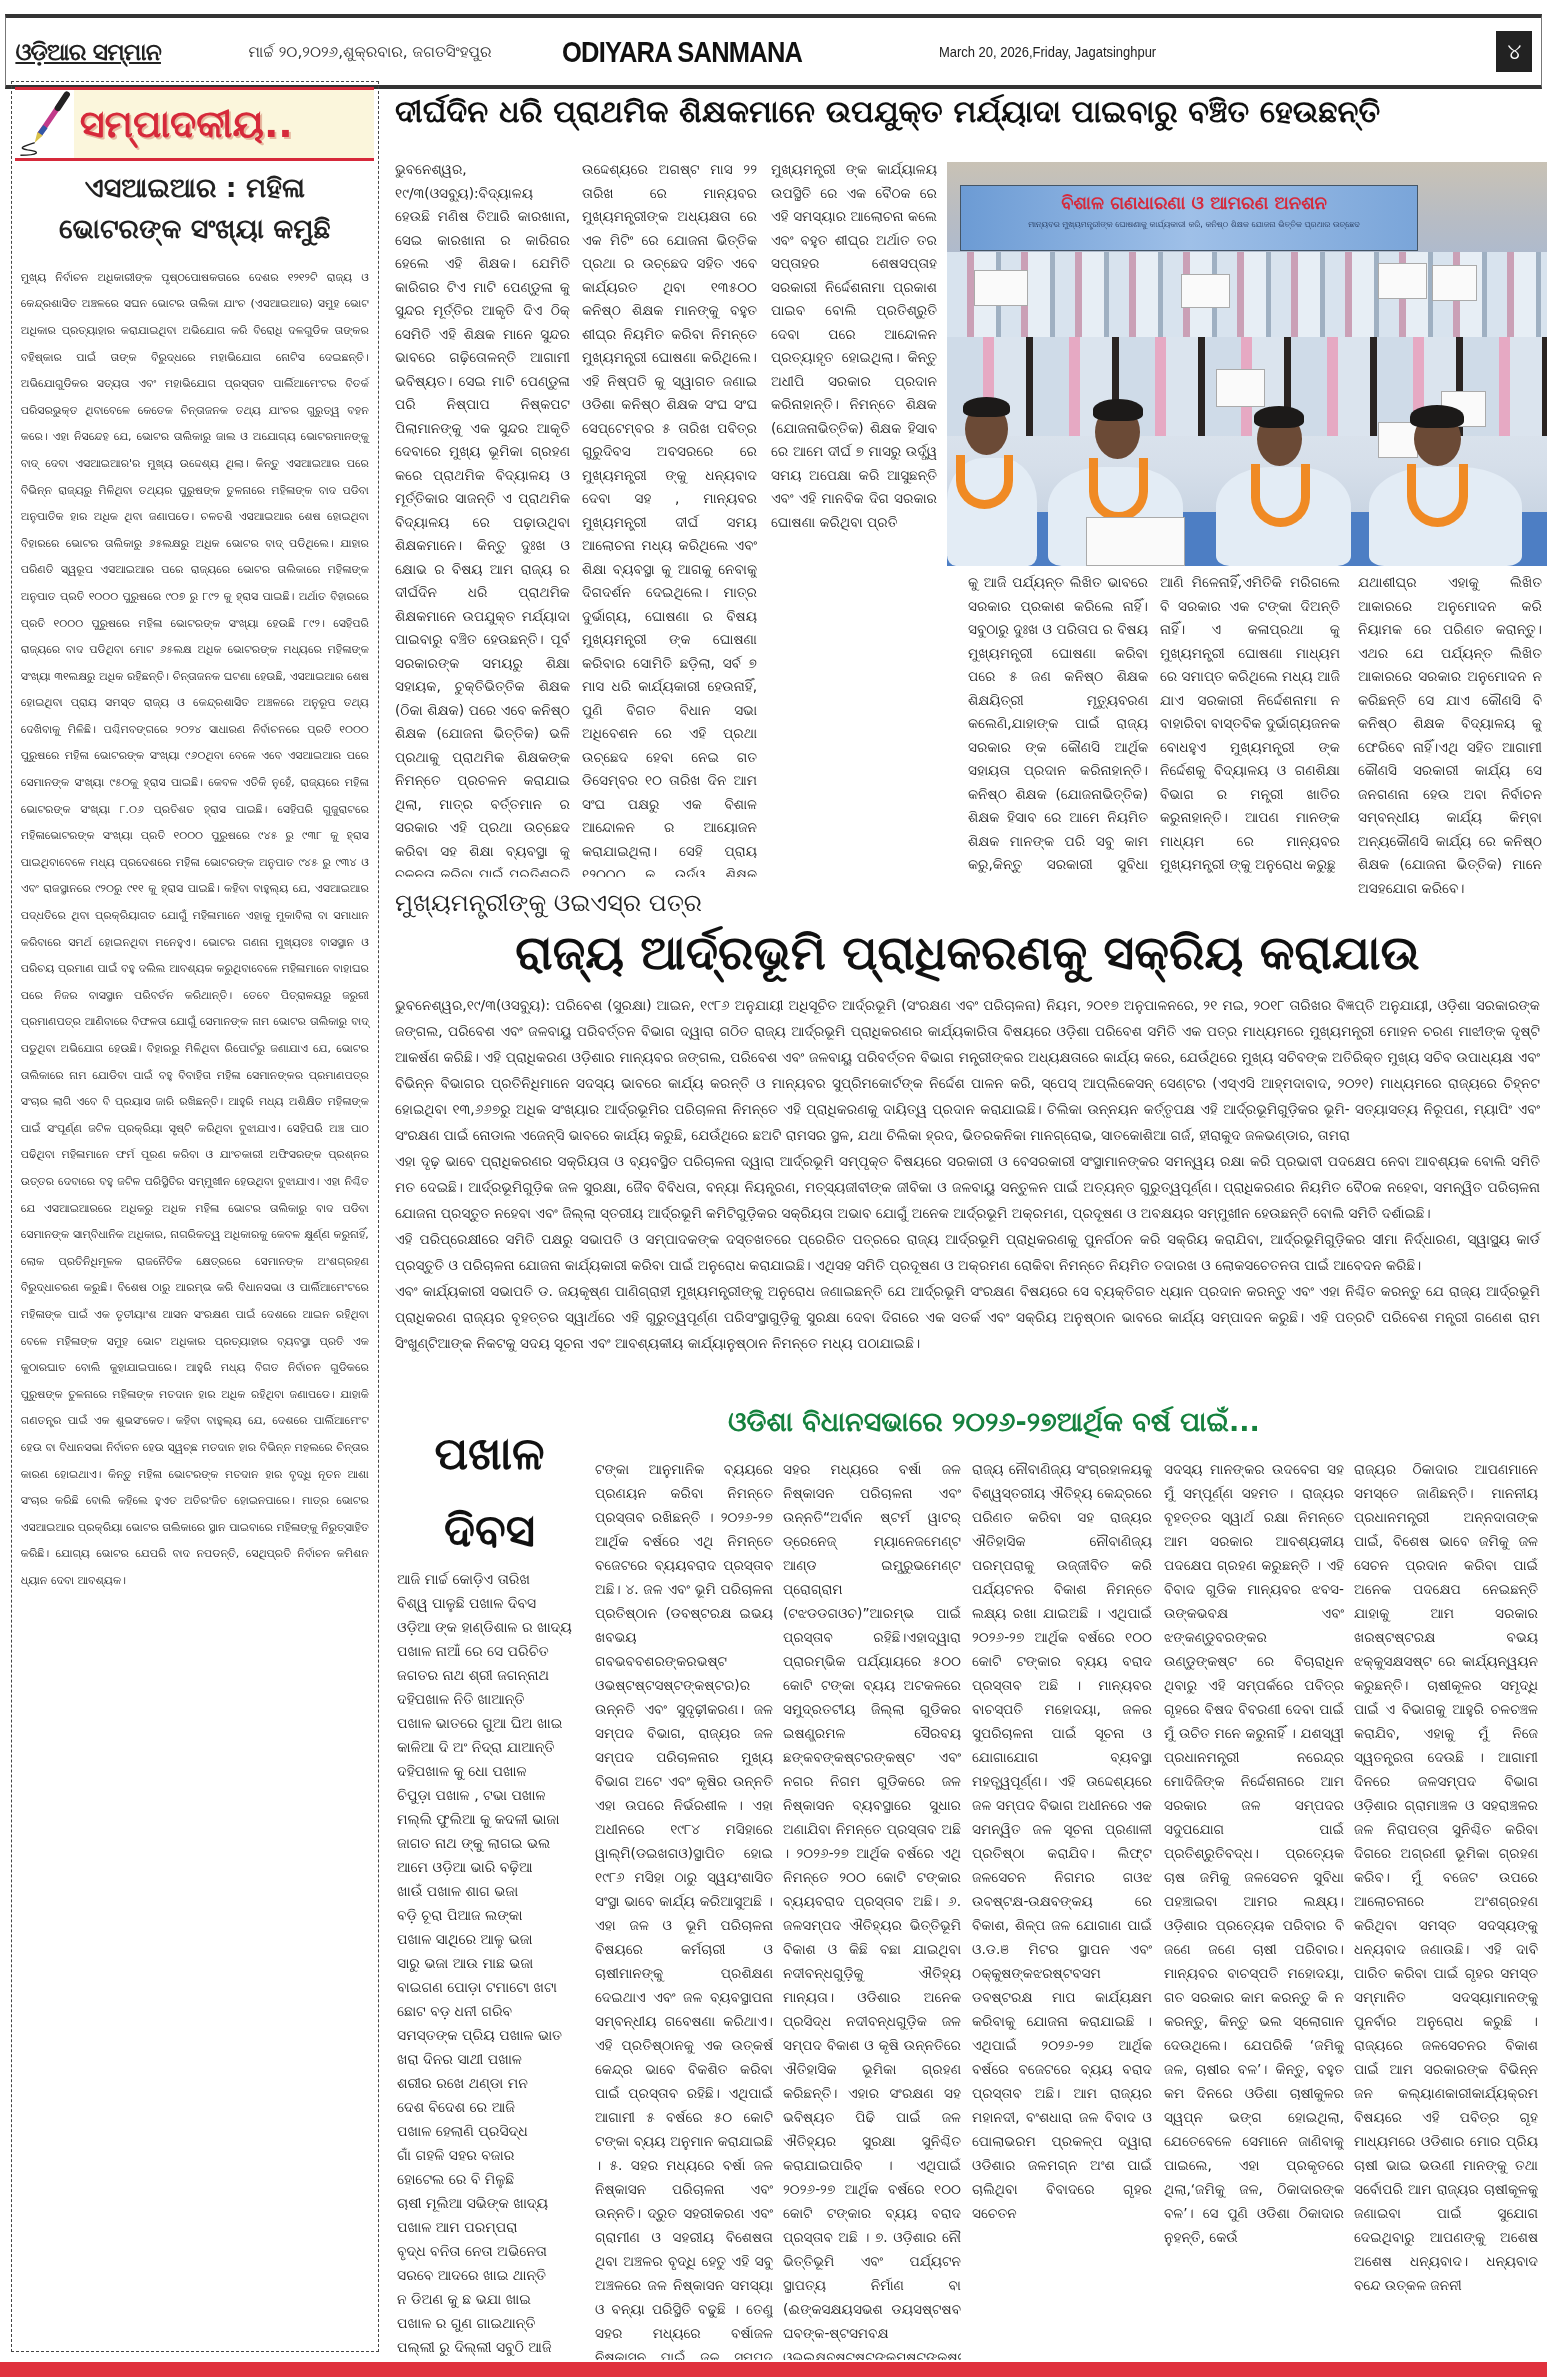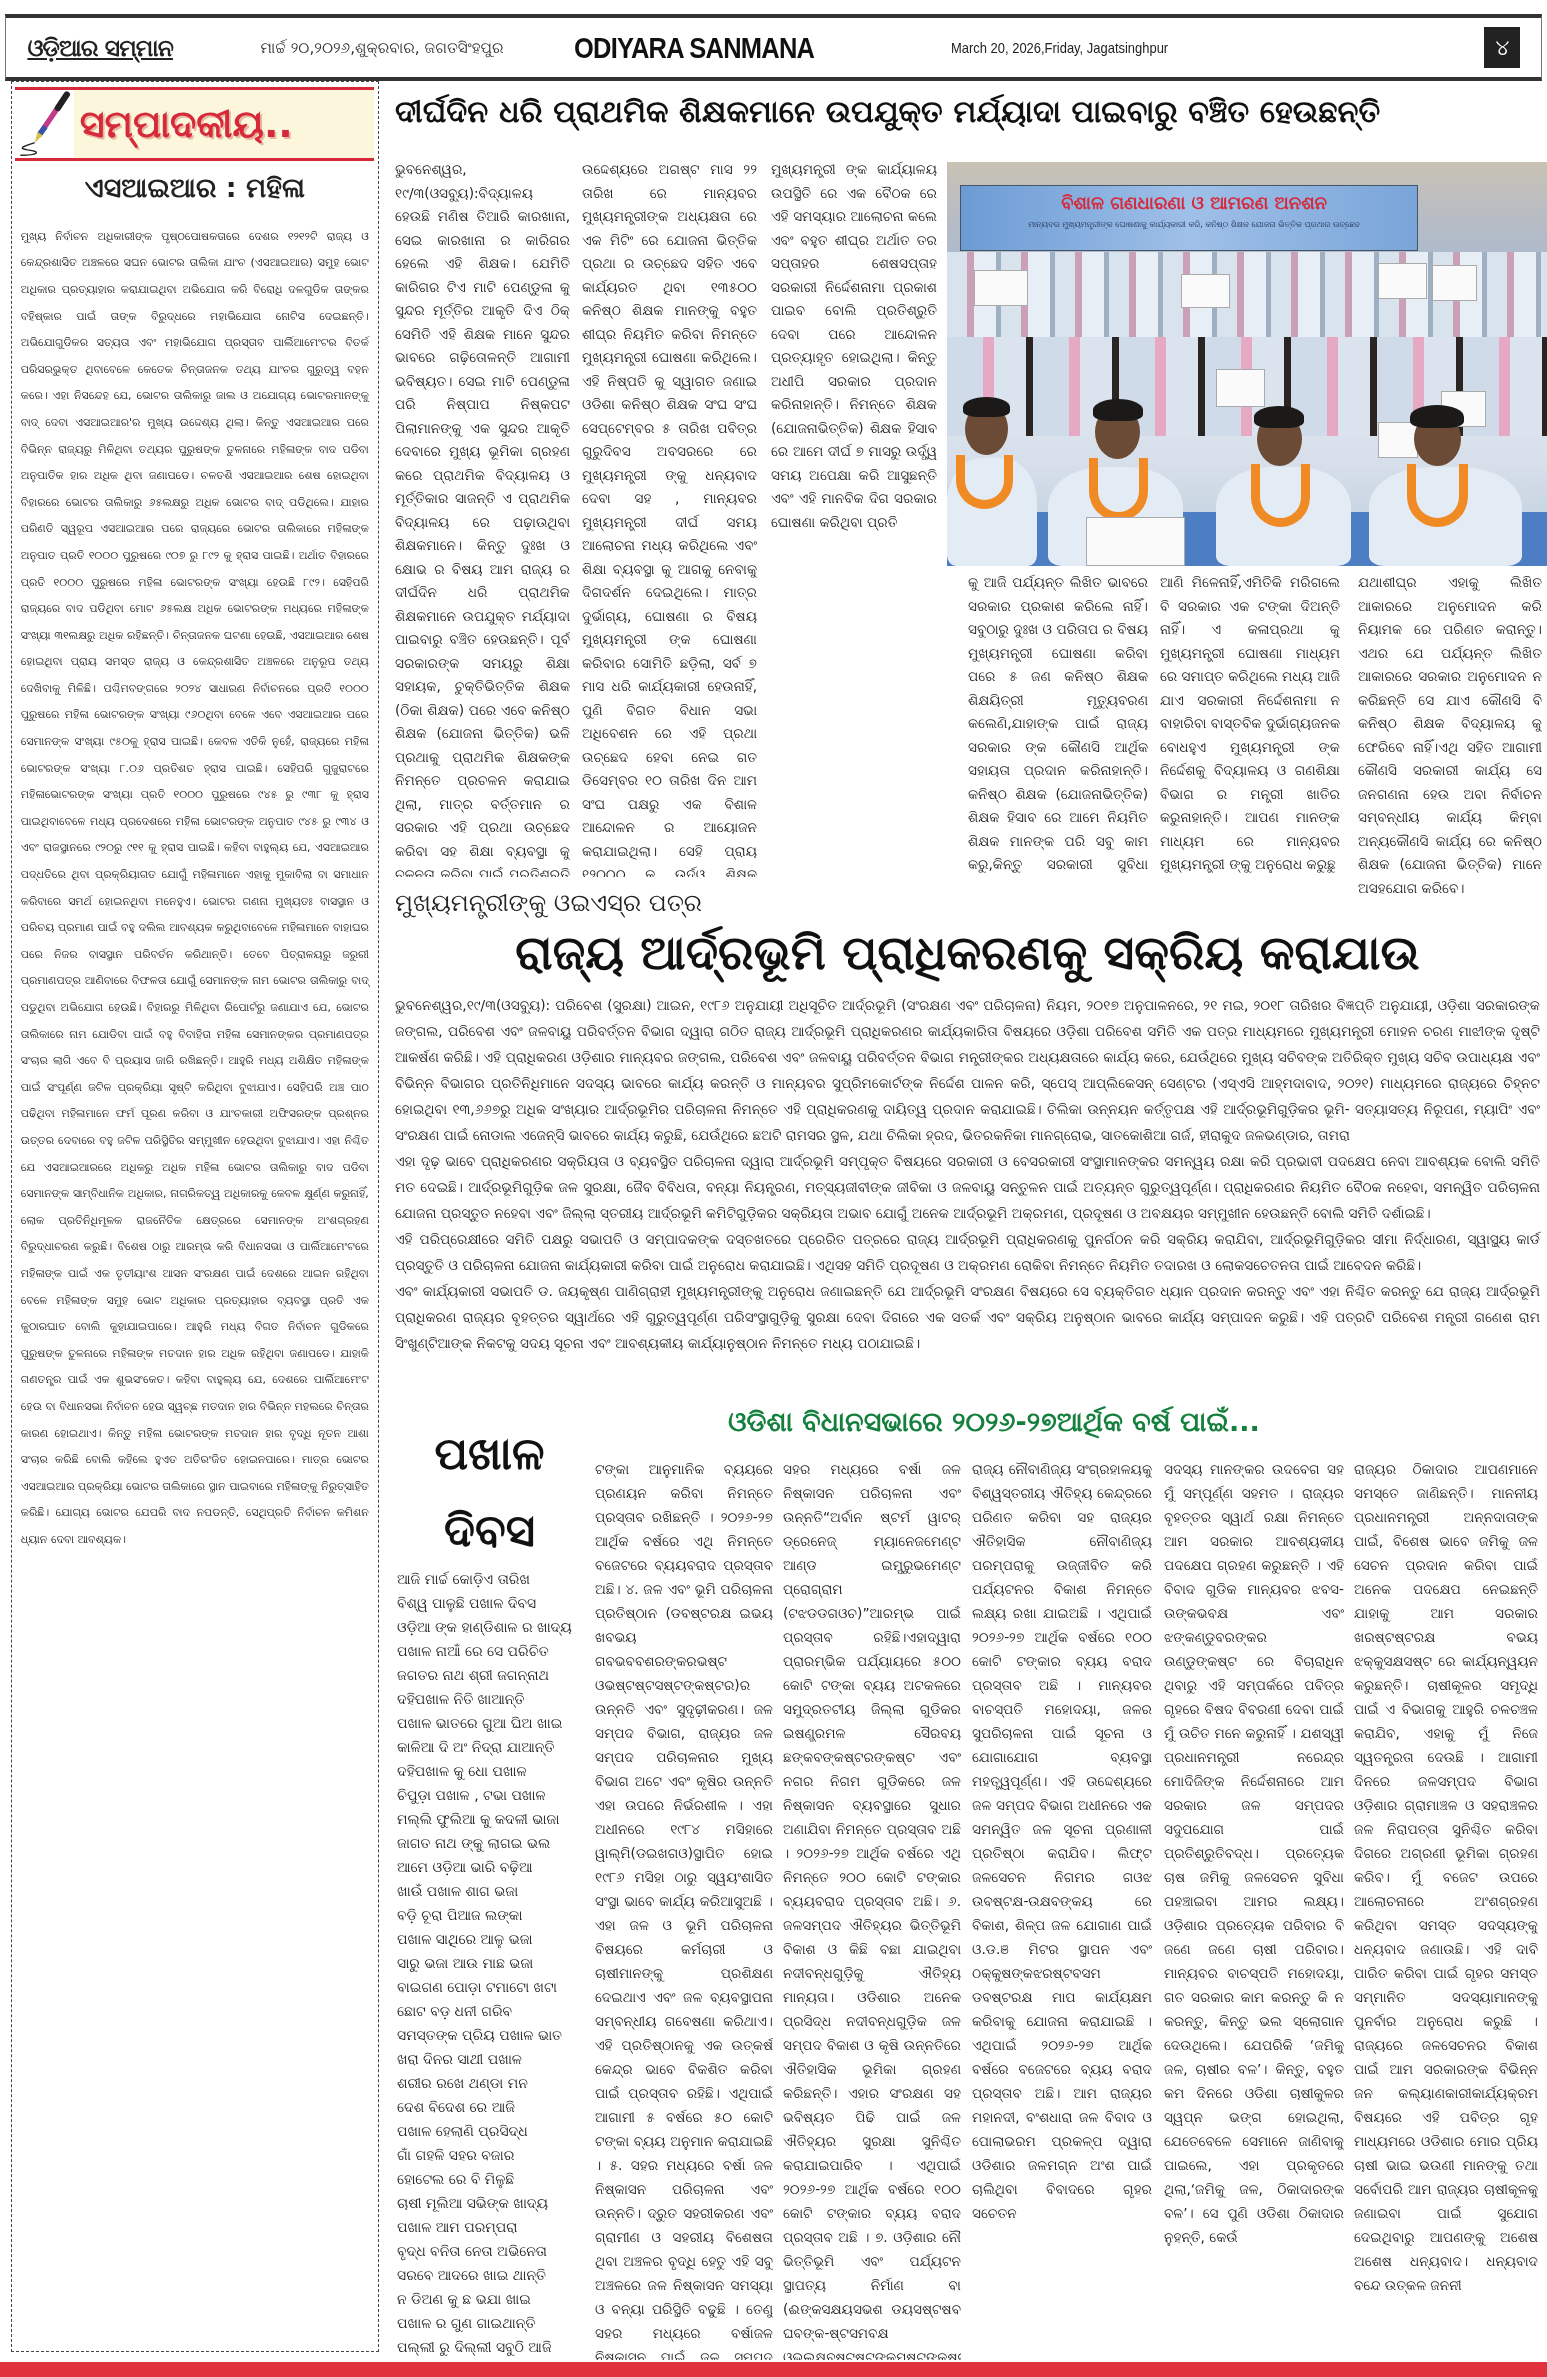--- a/index.html
+++ b/index.html
@@ -1,24 +1,24 @@
 <!DOCTYPE html>
 <html style="font-size:14.4px"><head>
 <meta charset="utf-8">
 <style>
   * { box-sizing: border-box; margin: 0; padding: 0; }
   html, body { width: 1548px; height: 2377px; background: #fff; overflow: hidden; }
   body { font-family: "DejaVu Sans", sans-serif; color: #1a1a1a; position: relative; }
 
   
   .masthead {
-    position: absolute; left: 5.4px; top: 14.4px; width: 1537px; height: 67px;
+    position: absolute; left: 5.4px; top: 14.4px; width: 1537px; height: 75px;
     border-top: 4.5px solid #333; border-bottom: 4.5px solid #333;
     border-left: 0.9px solid #777; border-right: 0.9px solid #777;
-    display: flex; align-items: center; padding: 0 21px;
+    display: flex; align-items: center; padding: 0 9px;
   }
   .mast-logo { font-size: 23.4px; font-weight: bold; color: #222; width: 189px; letter-spacing: -0.9px; text-decoration: underline; }
   .mast-date-odia { font-size: 15.3px; color: #333; width: 314px; margin-left: 44px; }
   .mast-title { font-family: "Liberation Sans", sans-serif; font-size: 30px; font-weight: bold; letter-spacing: -0.9px; color: #111; width: 377px; transform: scaleX(0.85); transform-origin: left; }
   .mast-date-en { font-family: "Liberation Sans", sans-serif; font-size: 14.4px; color: #222; flex: 1; transform: scaleX(0.9); transform-origin: left; }
   .mast-page { background: #222; color: #fff; font-size: 21.6px; width: 36px; height: 41px; display:flex; align-items:center; justify-content:center; }
 
   
   .editorial {
     position: absolute; left: 10.8px; top: 81px; width: 368px; height: 2271px;
@@ -93,20 +93,21 @@
         <line x1="58" y1="4" x2="48" y2="19" stroke="#222" stroke-width="7" stroke-linecap="round"></line>
         <line x1="34" y1="40" x2="28" y2="48" stroke="#3358a6" stroke-width="6"></line>
         <polygon points="25,46 31,50 22,58" fill="#d9c24a"></polygon>
         <path d="M22 58 C 10 62, 2 64, 14 66 C 30 68, 26 72, 6 72" fill="none" stroke="#222" stroke-width="1.5"></path>
       </svg>
     </div>
     <div class="ed-banner-title">ସମ୍ପାଦକୀୟ..</div>
   </div>
   <h2 class="ed-headline">
     <div>ଏସଆଇଆର : ମହିଳା</div>
+    <div>ଭୋଟରଙ୍କ ସଂଖ୍ୟା କମୁଛି</div>
   </h2>
   <p class="ed-body">ମୁଖ୍ୟ ନିର୍ବାଚନ ଅଧିକାରୀଙ୍କ ପୃଷ୍ଠପୋଷକତାରେ ଦେଶର ୧୨୧୨ଟି ରାଜ୍ୟ ଓ କେନ୍ଦ୍ରଶାସିତ ଅଞ୍ଚଳରେ ସଘନ ଭୋଟର ତାଲିକା ଯାଂଚ (ଏସଆଇଆର) ସମୁହ ଭୋଟ ଅଧିକାର ପ୍ରତ୍ୟାହାର କରାଯାଇଥିବା ଅଭିଯୋଗ କରି ବିରୋଧି ଦଳଗୁଡିକ ତାଙ୍କର ବହିଷ୍କାର ପାଇଁ ତାଙ୍କ ବିରୁଦ୍ଧରେ ମହାଭିଯୋଗ ନୋଟିସ ଦେଇଛନ୍ତି। ଅଭିଯୋଗୁଡିକର ସତ୍ୟତା ଏବଂ ମହାଭିଯୋଗ ପ୍ରସ୍ତାବ ପାର୍ଲିଆମେଂଟର ବିତର୍କ ପରିସରଭୁକ୍ତ ଥିବାବେଳେ କେତେକ ଚିନ୍ତାଜନକ ତଥ୍ୟ ଯାଂଚର ଗୁରୁତ୍ୱ ବହନ କରେ। ଏହା ନିସନ୍ଦେହ ଯେ, ଭୋଟର ତାଲିକାରୁ ଜାଲ ଓ ଅଯୋଗ୍ୟ ଭୋଟରମାନଙ୍କୁ ବାଦ୍ ଦେବା ଏସଆଇଆର'ର ମୁଖ୍ୟ ଉଦ୍ଦେଶ୍ୟ ଥିଲା। କିନ୍ତୁ ଏସଆଇଆର ପରେ ବିଭିନ୍ନ ରାଜ୍ୟରୁ ମିଳିଥିବା ତଥ୍ୟର ପୁରୁଷଙ୍କ ତୁଳନାରେ ମହିଳାଙ୍କ ବାଦ ପଡିବା ଅନୁପାତିକ ହାର ଅଧିକ ଥିବା ଜଣାପଡେ। ଚଳତଶି ଏସଆଇଆର ଶେଷ ହୋଇଥିବା ବିହାରରେ ଭୋଟର ତାଲିକାରୁ ୬୫ଲକ୍ଷରୁ ଅଧିକ ଭୋଟର ବାଦ୍ ପଡିଥିଲେ। ଯାହାର ପରିଣତି ସ୍ୱରୂପ ଏସଆଇଆର ପରେ ରାଜ୍ୟରେ ଭୋଟର ତାଲିକାରେ ମହିଳାଙ୍କ ଅନୁପାତ ପ୍ରତି ୧୦୦୦ ପୁରୁଷରେ ୯୦୭ ରୁ ୮୯୨ କୁ ହ୍ରାସ ପାଇଛି। ଅର୍ଥାତ ବିହାରରେ ପ୍ରତି ୧୦୦୦ ପୁରୁଷରେ ମହିଳା ଭୋଟରଙ୍କ ସଂଖ୍ୟା ହେଉଛି ୮୯୨। ସେହିପରି ରାଜ୍ୟରେ ବାଦ ପଡିଥିବା ମୋଟ ୬୫ଲକ୍ଷ ଅଧିକ ଭୋଟରଙ୍କ ମଧ୍ୟରେ ମହିଳାଙ୍କ ସଂଖ୍ୟା ୩୧ଲକ୍ଷରୁ ଅଧିକ ରହିଛନ୍ତି। ଚିନ୍ତାଜନକ ଘଟଣା ହେଉଛି, ଏସଆଇଆର ଶେଷ ହୋଇଥିବା ପ୍ରାୟ ସମସ୍ତ ରାଜ୍ୟ ଓ କେନ୍ଦ୍ରଶାସିତ ଅଞ୍ଚଳରେ ଅନୁରୂପ ତଥ୍ୟ ଦେଖିବାକୁ ମିଳିଛି। ପଶ୍ଚିମବଙ୍ଗରେ ୨୦୨୪ ସାଧାରଣ ନିର୍ବାଚନରେ ପ୍ରତି ୧୦୦୦ ପୁରୁଷରେ ମହିଳା ଭୋଟରଙ୍କ ସଂଖ୍ୟା ୯୬୦ଥିବା ବେଳେ ଏବେ ଏସଆଇଆର ପରେ ସେମାନଙ୍କ ସଂଖ୍ୟା ୯୫୦କୁ ହ୍ରାସ ପାଇଛି। କେବଳ ଏତିକି ନୁହେଁ, ରାଜ୍ୟରେ ମହିଳା ଭୋଟରଙ୍କ ସଂଖ୍ୟା ୮.୦୬ ପ୍ରତିଶତ ହ୍ରାସ ପାଇଛି। ସେହିପରି ଗୁଜୁରାଟରେ ମହିଳାଭୋଟରଙ୍କ ସଂଖ୍ୟା ପ୍ରତି ୧୦୦୦ ପୁରୁଷରେ ୯୪୫ ରୁ ୯୩୮ କୁ ହ୍ରାସ ପାଇଥିବାବେଳେ ମଧ୍ୟ ପ୍ରଦେଶରେ ମହିଳା ଭୋଟରଙ୍କ ଅନୁପାତ ୯୪୫ ରୁ ୯୩୪ ଓ ଏବଂ ରାଜସ୍ଥାନରେ ୯୨୦ରୁ ୯୧୧ କୁ ହ୍ରାସ ପାଇଛି। କହିବା ବାହୁଲ୍ୟ ଯେ, ଏସଆଇଆର ପଦ୍ଧତିରେ ଥିବା ପ୍ରକ୍ରିୟାଗତ ଯୋଗୁଁ ମହିଳାମାନେ ଏହାକୁ ମୁକାବିଲା ବା ସମାଧାନ କରିବାରେ ସମର୍ଥ ହୋଇନଥିବା ମନେହୁଏ। ଭୋଟର ଗଣନା ମୁଖ୍ୟତଃ ବାସସ୍ଥାନ ଓ ପରିଚୟ ପ୍ରମାଣ ପାଇଁ ବହୁ ଦଲିଲ ଆବଶ୍ୟକ କରୁଥିବାବେଳେ ମହିଳାମାନେ ବାହାଘର ପରେ ନିଜର ବାସସ୍ଥାନ ପରିବର୍ତନ କରିଥାନ୍ତି। ତେବେ ପିତ୍ରାଳୟରୁ ଜରୁରୀ ପ୍ରମାଣପତ୍ର ଆଣିବାରେ ବିଫଳତା ଯୋଗୁଁ ସେମାନଙ୍କ ନାମ ଭୋଟର ତାଲିକାରୁ ବାଦ୍ ପଡୁଥିବା ଅଭିଯୋଗ ହେଉଛି। ବିହାରରୁ ମିଳିଥିବା ରିପୋର୍ଟରୁ ଜଣାଯାଏ ଯେ, ଭୋଟର ତାଲିକାରେ ନାମ ଯୋଡିବା ପାଇଁ ବହୁ ବିବାହିତା ମହିଳା ସେମାନଙ୍କର ପ୍ରମାଣପତ୍ର ସଂଚାର ଲାଗି ଏବେ ବି ପ୍ରୟାସ ଜାରି ରଖିଛନ୍ତି। ଆହୁରି ମଧ୍ୟ ଅଶିକ୍ଷିତ ମହିଳାଙ୍କ ପାଇଁ ସଂପୂର୍ଣ୍ଣ ଜଟିଳ ପ୍ରକ୍ରିୟା ସୃଷ୍ଟି କରିଥିବା ବୁଝାଯାଏ। ସେହିପରି ଅଞ୍ଚ ପାଠ ପଢିଥିବା ମହିଳାମାନେ ଫର୍ମ ପୂରଣ କରିବା ଓ ଯାଂଚକାରୀ ଅଫିସରଙ୍କ ପ୍ରଶ୍ନର ଉତ୍ତର ଦେବାରେ ବହୁ ଜଟିଳ ପରିସ୍ଥିତିର ସମ୍ମୁଖୀନ ହେଉଥିବା ବୁଝାଯାଏ। ଏହା ନିଶ୍ଚିତ ଯେ ଏସଆଇଆରରେ ଅଧିକରୁ ଅଧିକ ମହିଳା ଭୋଟର ତାଲିକାରୁ ବାଦ ପଡିବା ସେମାନଙ୍କ ସାମ୍ବିଧାନିକ ଅଧିକାର, ନାଗରିକତ୍ୱ ଅଧିକାରକୁ କେବଳ କ୍ଷୁର୍ଣ୍ଣ କରୁନାହିଁ, ଲୋକ ପ୍ରତିନିଧିମୂଳକ ରାଜନୈତିକ କ୍ଷେତ୍ରରେ ସେମାନଙ୍କ ଅଂଶଗ୍ରହଣ ବିରୁଦ୍ଧାଚରଣ କରୁଛି। ବିଶେଷ ଠାରୁ ଆରମ୍ଭ କରି ବିଧାନସଭା ଓ ପାର୍ଲିଆମେଂଟରେ ମହିଳାଙ୍କ ପାଇଁ ଏକ ତୃତୀୟାଂଶ ଆସନ ସଂରକ୍ଷଣ ପାଇଁ ଦେଶରେ ଆଇନ ରହିଥିବା ବେଳେ ମହିଳାଙ୍କ ସମୁହ ଭୋଟ ଅଧିକାର ପ୍ରତ୍ୟାହାର ବ୍ୟବସ୍ଥା ପ୍ରତି ଏକ କୁଠାରଘାତ ବୋଲି କୁହାଯାଇପାରେ। ଆହୁରି ମଧ୍ୟ ବିଗତ ନିର୍ବାଚନ ଗୁଡିକରେ ପୁରୁଷଙ୍କ ତୁଳନାରେ ମହିଳାଙ୍କ ମତଦାନ ହାର ଅଧିକ ରହିଥିବା ଜଣାପଡେ। ଯାହାକି ଗଣତନ୍ତ୍ର ପାଇଁ ଏକ ଶୁଭସଂକେତ। କହିବା ବାହୁଲ୍ୟ ଯେ, ଦେଶରେ ପାର୍ଲିଆମେଂଟ ହେଉ ବା ବିଧାନସଭା ନିର୍ବାଚନ ହେଉ ସ୍ୱଚ୍ଛ ମତଦାନ ହାର ବିଭିନ୍ନ ମହଲରେ ଚିନ୍ତାର କାରଣ ହୋଇଥାଏ। କିନ୍ତୁ ମହିଳା ଭୋଟରଙ୍କ ମତଦାନ ହାର ବୃଦ୍ଧି ନୂତନ ଆଶା ସଂଚାର କରିଛି ବୋଲି କହିଲେ ହୁଏତ ଅତିରଂଜିତ ହୋଇନପାରେ। ମାତ୍ର ଭୋଟର ଏସଆଇଆର ପ୍ରକ୍ରିୟା ଭୋଟର ତାଲିକାରେ ସ୍ଥାନ ପାଇବାରେ ମହିଳାଙ୍କୁ ନିରୁତ୍ସାହିତ କରିଛି। ଯୋଗ୍ୟ ଭୋଟର ଯେପରି ବାଦ ନପଡନ୍ତି, ସେଥିପ୍ରତି ନିର୍ବାଚନ କମିଶନ ଧ୍ୟାନ ଦେବା ଆବଶ୍ୟକ।</p>
 </section>
 
 <h1 class="top-headline">ଦୀର୍ଘଦିନ ଧରି ପ୍ରାଥମିକ ଶିକ୍ଷକମାନେ ଉପଯୁକ୍ତ ମର୍ଯ୍ୟାଦା ପାଇବାରୁ ବଞ୍ଚିତ ହେଉଛନ୍ତି</h1>
 <div class="col" style="left:395px; top:158px; width:175px; height:719px;">ଭୁବନେଶ୍ୱର, ୧୯/୩(ଓସବ୍ୟୁ):ବିଦ୍ୟାଳୟ ହେଉଛି ମଣିଷ ତିଆରି କାରଖାନା, ସେଇ କାରଖାନା ର କାରିଗର ହେଲେ ଏହି ଶିକ୍ଷକ। ଯେମିତି କାରିଗର ଟିଏ ମାଟି ପେଣ୍ଡୁଳା କୁ ସୁନ୍ଦର ମୂର୍ତ୍ତିର ଆକୃତି ଦିଏ ଠିକ୍ ସେମିତି ଏହି ଶିକ୍ଷକ ମାନେ ସୁନ୍ଦର ଭାବରେ ଗଢ଼ିତୋଳନ୍ତି ଆଗାମୀ ଭବିଷ୍ୟତ। ସେଇ ମାଟି ପେଣ୍ଡୁଳା ପରି ନିଷ୍ପାପ ନିଷ୍କପଟ ପିଲାମାନଙ୍କୁ ଏକ ସୁନ୍ଦର ଆକୃତି ଦେବାରେ ମୁଖ୍ୟ ଭୂମିକା ଗ୍ରହଣ କରେ ପ୍ରାଥମିକ ବିଦ୍ୟାଳୟ ଓ ମୂର୍ତ୍ତିକାର ସାଜନ୍ତି ଏ ପ୍ରାଥମିକ ବିଦ୍ୟାଳୟ ରେ ପଢ଼ାଉଥିବା ଶିକ୍ଷକମାନେ। କିନ୍ତୁ ଦୁଃଖ ଓ କ୍ଷୋଭ ର ବିଷୟ ଆମ ରାଜ୍ୟ ର ଦୀର୍ଘଦିନ ଧରି ପ୍ରାଥମିକ ଶିକ୍ଷକମାନେ ଉପଯୁକ୍ତ ମର୍ଯ୍ୟାଦା ପାଇବାରୁ ବଞ୍ଚିତ ହେଉଛନ୍ତି। ପୂର୍ବ ସରକାରଙ୍କ ସମୟରୁ ଶିକ୍ଷା ସହାୟକ, ଚୁକ୍ତିଭିତ୍ତିକ ଶିକ୍ଷକ (ଠିକା ଶିକ୍ଷକ) ପରେ ଏବେ କନିଷ୍ଠ ଶିକ୍ଷକ (ଯୋଜନା ଭିତ୍ତିକ) ଭଳି ପ୍ରଥାକୁ ପ୍ରାଥମିକ ଶିକ୍ଷକଙ୍କ ନିମନ୍ତେ ପ୍ରଚଳନ କରାଯାଇ ଥିଲା, ମାତ୍ର ବର୍ତ୍ତମାନ ର ସରକାର ଏହି ପ୍ରଥା ଉଚ୍ଛେଦ କରିବା ସହ ଶିକ୍ଷା ବ୍ୟବସ୍ଥା କୁ ଚଳନ୍ତା କରିବା ପାଇଁ ପ୍ରତିଶ୍ରୁତି ଦେଇଥିଲେ। ତେଣୁ ସେହି</div>
 <div class="col" style="left:582px; top:158px; width:175px; height:719px;">ଉଦ୍ଦେଶ୍ୟରେ ଅଗଷ୍ଟ ମାସ ୨୨ ତାରିଖ ରେ ମାନ୍ୟବର ମୁଖ୍ୟମନ୍ତ୍ରୀଙ୍କ ଅଧ୍ୟକ୍ଷତା ରେ ଏକ ମିଟିଂ ରେ ଯୋଜନା ଭିତ୍ତିକ ପ୍ରଥା ର ଉଚ୍ଛେଦ ସହିତ ଏବେ କାର୍ଯ୍ୟରତ ଥିବା ୧୩୫୦୦ କନିଷ୍ଠ ଶିକ୍ଷକ ମାନଙ୍କୁ ବହୁତ ଶୀଘ୍ର ନିୟମିତ କରିବା ନିମନ୍ତେ ମୁଖ୍ୟମନ୍ତ୍ରୀ ଘୋଷଣା କରିଥିଲେ। ଏହି ନିଷ୍ପତି କୁ ସ୍ୱାଗତ ଜଣାଇ ଓଡିଶା କନିଷ୍ଠ ଶିକ୍ଷକ ସଂଘ ସଂଘ ସେପ୍ଟେମ୍ବର ୫ ତାରିଖ ପବିତ୍ର ଗୁରୁଦିବସ ଅବସରରେ ରେ ମୁଖ୍ୟମନ୍ତ୍ରୀ ଙ୍କୁ ଧନ୍ୟବାଦ ଦେବା ସହ , ମାନ୍ୟବର ମୁଖ୍ୟମନ୍ତ୍ରୀ ଦୀର୍ଘ ସମୟ ଆଲୋଚନା ମଧ୍ୟ କରିଥିଲେ ଏବଂ ଶିକ୍ଷା ବ୍ୟବସ୍ଥା କୁ ଆଗକୁ ନେବାକୁ ଦିଗଦର୍ଶନ ଦେଇଥିଲେ। ମାତ୍ର ଦୁର୍ଭାଗ୍ୟ, ଘୋଷଣା ର ବିଷୟ ମୁଖ୍ୟମନ୍ତ୍ରୀ ଙ୍କ ଘୋଷଣା କରିବାର ସୋମିତି ଛଡ଼ିଲା, ସର୍ବ ୭ ମାସ ଧରି କାର୍ଯ୍ୟକାରୀ ହେଉନାହିଁ, ପୁଣି ବିଗତ ବିଧାନ ସଭା ଅଧିବେଶନ ରେ ଏହି ପ୍ରଥା ଉଚ୍ଛେଦ ହେବା ନେଇ ଗତ ଡିସେମ୍ବର ୧୦ ତାରିଖ ଦିନ ଆମ ସଂଘ ପକ୍ଷରୁ ଏକ ବିଶାଳ ଆନ୍ଦୋଳନ ର ଆୟୋଜନ କରାଯାଇଥିଲା। ସେହି ପ୍ରାୟ ୧୨୦୦୦ କୁ ଉର୍ଦ୍ଧ୍ୱ ଶିକ୍ଷକ ଶିକ୍ଷୟିତ୍ରୀ ଏଥିରେ ଯୋଗ ଦେଇଥିଲେ। ଫଳ ସ୍ୱରୂପ ଗଣଶିକ୍ଷା ମନ୍ତ୍ରୀ ଙ୍କ ନେତୃତ୍ୱରେ</div>
 <div class="col" style="left:771px; top:158px; width:166px; height:409px;">ମୁଖ୍ୟମନ୍ତ୍ରୀ ଙ୍କ କାର୍ଯ୍ୟାଳୟ ଉପସ୍ଥିତି ରେ ଏକ ବୈଠକ ରେ ଏହି ସମସ୍ୟାର ଆଲୋଚନା କଲେ ଏବଂ ବହୁତ ଶୀଘ୍ର ଅର୍ଥାତ ତର ସପ୍ତାହର ଶେଷସପ୍ତାହ ସରକାରୀ ନିର୍ଦ୍ଦେଶନାମା ପ୍ରକାଶ ପାଇବ ବୋଲି ପ୍ରତିଶ୍ରୁତି ଦେବା ପରେ ଆନ୍ଦୋଳନ ପ୍ରତ୍ୟାହୃତ ହୋଇଥିଲା। କିନ୍ତୁ ଅଧୀପି ସରକାର ପ୍ରଦାନ କରିନାହାନ୍ତି। ନିମନ୍ତେ ଶିକ୍ଷକ (ଯୋଜନାଭିତ୍ତିକ) ଶିକ୍ଷକ ହିସାବ ରେ ଆମେ ଦୀର୍ଘ ୭ ମାସରୁ ଉର୍ଦ୍ଧ୍ୱ ସମୟ ଅପେକ୍ଷା କରି ଆସୁଛନ୍ତି ଏବଂ ଏହି ମାନବିକ ଦିଗ ସରକାର ଘୋଷଣା କରିଥିବା ପ୍ରତି</div>
 <div class="col" style="left:771px; top:571px; width:171px; height:305px;"></div>
 <div class="col" style="left:968px; top:571px; width:180px; height:305px;">କୁ ଆଜି ପର୍ଯ୍ୟନ୍ତ ଲିଖିତ ଭାବରେ ସରକାର ପ୍ରକାଶ କରିଲେ ନାହିଁ। ସବୁଠାରୁ ଦୁଃଖ ଓ ପରିତାପ ର ବିଷୟ ମୁଖ୍ୟମନ୍ତ୍ରୀ ଘୋଷଣା କରିବା ପରେ ୫ ଜଣ କନିଷ୍ଠ ଶିକ୍ଷକ ଶିକ୍ଷୟିତ୍ରୀ ମୃତ୍ୟୁବରଣ କଲେଣି,ଯାହାଙ୍କ ପାଇଁ ରାଜ୍ୟ ସରକାର ଙ୍କ କୌଣସି ଆର୍ଥିକ ସହାୟତା ପ୍ରଦାନ କରିନାହାନ୍ତି।କନିଷ୍ଠ ଶିକ୍ଷକ (ଯୋଜନାଭିତ୍ତିକ) ଶିକ୍ଷକ ହିସାବ ରେ ଆମେ ନିୟମିତ ଶିକ୍ଷକ ମାନଙ୍କ ପରି ସବୁ କାମ କରୁ,କିନ୍ତୁ ସରକାରୀ ସୁବିଧା ସୁଯୋଗ ଆମକୁ</div>

